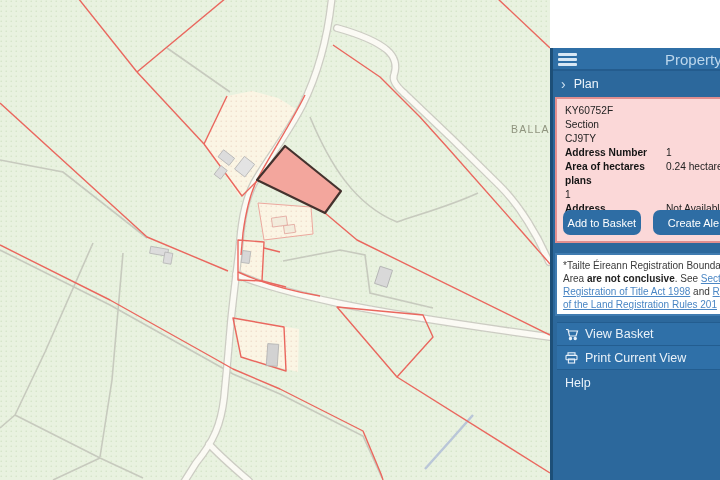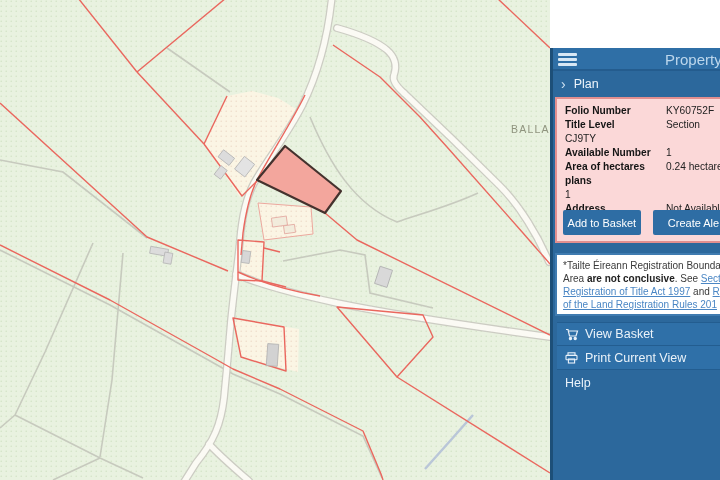--- a/index.html
+++ b/index.html
@@ -30,21 +30,21 @@
 
   .folio-box { position:absolute; left:2px; top:49px; width:186px; height:146px;
                background:#fbd8d8; border:2px solid #e28f8f; padding:5px 8px; }
   .f-row { display:flex; font-size:10.2px; line-height:14px; color:#222; }
   .f-row .lbl { width:101px; flex:none; font-weight:bold; color:#151515; }
   .f-row .val { white-space:nowrap; }
 
   .btn-row { position:absolute; left:2px; top:162px; width:186px; height:28px;
              display:flex; }
   .btn { height:25px; background:#2e6da4; color:#fff; border:none; font-size:11px;
-         font-family:"Liberation Sans", sans-serif; border-radius:2px; cursor:pointer; }
+         font-family:"Liberation Sans", sans-serif; border-radius:7px; cursor:pointer; }
   .btn.basket { width:88px; margin-left:8px; }
   .btn.alert  { width:100px; margin-left:12px; }
 
   .disclaimer { position:absolute; left:2px; top:205px; width:182px; height:63px;
                 background:#fff; border:2px solid #3f7bb0; padding:4px 6px;
                 font-size:10px; line-height:13px; color:#3a3a3a; }
   .disclaimer .dl { white-space:nowrap; overflow:hidden; }
   .disclaimer .link { color:#4a86c4; text-decoration:underline; cursor:pointer; }
   .disclaimer b { color:#222; }
 
@@ -167,32 +167,30 @@
       <div class="p-title">Property</div>
     </div>
 
     <div class="back-row">
       <span class="chev">›</span>
       <span>Plan</span>
     </div>
 
     <div class="folio-box">
       <div class="f-row">
-        <span class="lbl">Folio Number</span>
         <span class="val">KY60752F</span>
       </div>
       <div class="f-row">
-        <span class="lbl">Title Level</span>
         <span class="val">Section</span>
       </div>
       <div class="f-row">
         <span class="val">CJ9TY</span>
       </div>
       <div class="f-row">
-        <span class="lbl">Available Number</span>
+        <span class="lbl">Address Number</span>
         <span class="val">1</span>
       </div>
       <div class="f-row">
         <span class="lbl">Area of hectares plans</span>
         <span class="val">0.24 hectares.</span>
       </div>
       <div class="f-row">
         <span class="val">1</span>
       </div>
       <div class="f-row">
@@ -207,21 +205,21 @@
     </div>
 
     <div class="disclaimer">
       <div class="dl">
         <span>*Tailte Éireann Registration Boundaries</span>
       </div>
       <div class="dl">
         <span>Area </span><b>are not conclusive</b><span>. See </span><span class="link">Section </span>
       </div>
       <div class="dl">
-        <span class="link">Registration of Title Act 1997</span><span> and </span><span class="link">R</span>
+        <span class="link">Registration of Title Act 1998</span><span> and </span><span class="link">R</span>
       </div>
       <div class="dl">
         <span class="link">of the Land Registration Rules 201</span>
       </div>
     </div>
 
     <div class="menu">
       <div class="menu-item">
         <span class="mi">
           <svg width="14" height="13" viewBox="0 0 14 13" fill="none" stroke="#e8f1fa" stroke-width="1.2">

